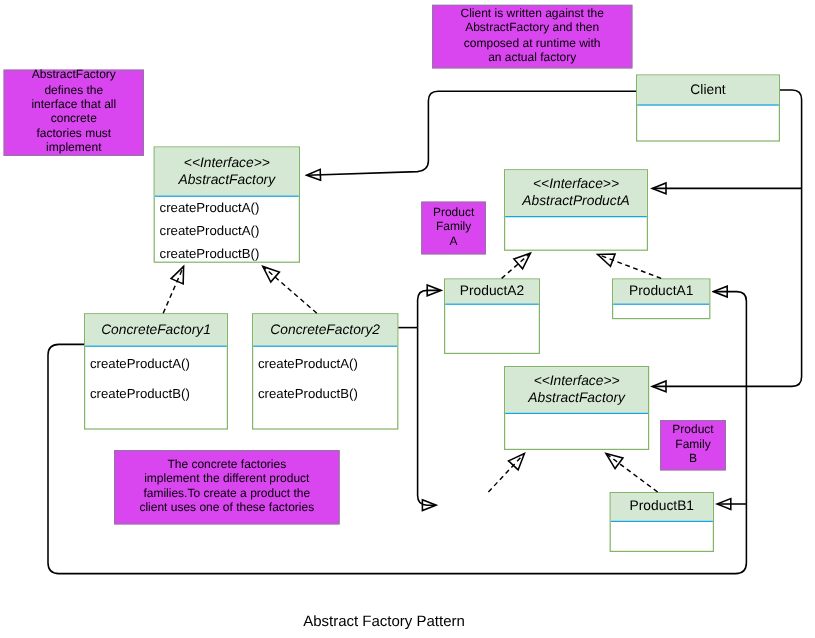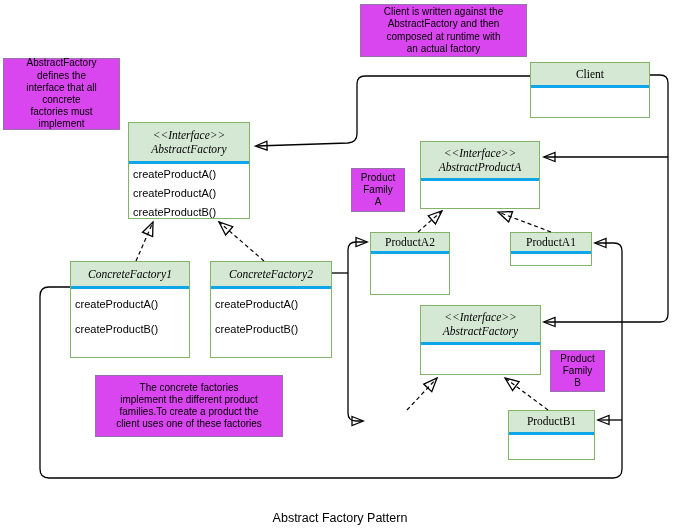--- a/index.html
+++ b/index.html
@@ -3,32 +3,32 @@
 <meta charset="utf-8">
 <style>
   html,body{margin:0;padding:0;background:#fff;}
   .canvas{position:relative;width:679px;height:532px;background:#fff;overflow:hidden;
           font-family:"Liberation Sans",sans-serif;color:#000;}
   .edges{position:absolute;left:0;top:0;z-index:3;pointer-events:none;}
   .edges path{fill:none;stroke:#000;stroke-width:1.3px;}
   .edges path.d{stroke-dasharray:4,3;stroke-width:1.2px;}
   .uml{position:absolute;z-index:2;box-sizing:border-box;background:#fff;
        border:1px solid #82b366;font-size:11px;line-height:1.25;}
-  .uml-h{box-sizing:border-box;background:#d5e8d4;border-bottom:3px solid #0ea5e9;
+  .uml-h{box-sizing:border-box;background:#d5e8d4;border-bottom:1px solid #0ea5e9;
          display:flex;flex-direction:column;align-items:center;justify-content:center;
-         text-align:center;font-size:11.5px;font-family:Liberation Serif, serif;}
+         text-align:center;font-size:11.5px;}
   .ital{font-style:italic;}
   .uml-b{box-sizing:border-box;}
   .m{padding:2px 4px 1px;line-height:16px;}
   .m2{padding:6px 4px 1px;line-height:18px;}
   .note{position:absolute;z-index:2;box-sizing:border-box;background:#d946ef;
         border:1px solid #9673a6;display:flex;align-items:center;justify-content:center;
         text-align:center;font-size:10px;line-height:1.22;padding:20px;}
   .caption{position:absolute;z-index:2;left:0;top:511px;width:640px;text-align:center;
-           font-size:12.5px;padding-left:20px;}
+           font-size:12.5px;}
 </style>
 </head>
 <body>
 
 <div class="canvas">
 
   <div class="note" style="left:360px;top:4px;width:167px;height:53px">Client is written against the AbstractFactory and then composed at runtime with an actual factory</div>
   <div class="note" style="left:3px;top:58px;width:117px;height:72px">AbstractFactory defines the interface that all concrete factories must implement</div>
   <div class="note" style="left:351px;top:168px;width:54px;height:44px">Product Family A</div>
   <div class="note" style="left:550px;top:350px;width:55px;height:40px">Product Family B</div>

